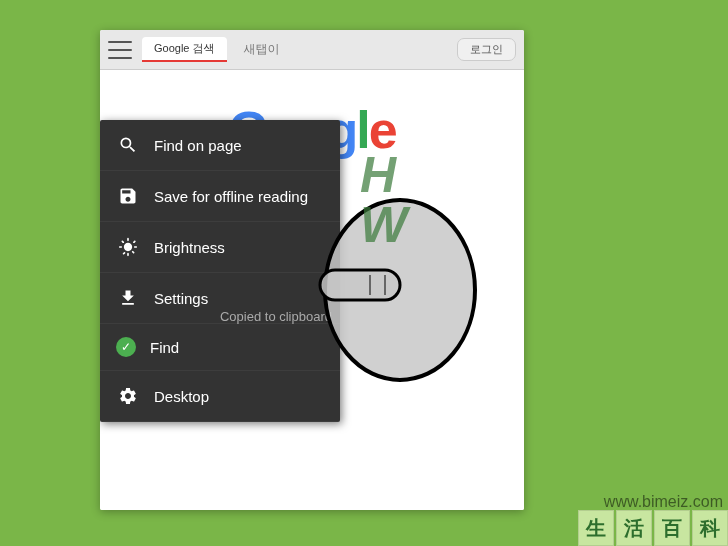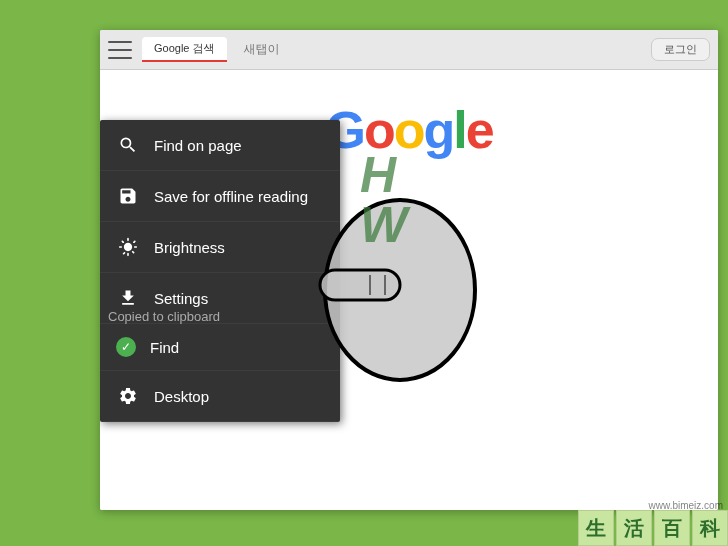--- a/index.html
+++ b/index.html
@@ -11,21 +11,21 @@
       position: relative;
       overflow: hidden;
       font-family: 'Arial', sans-serif;
     }
 
     
     .browser-container {
       position: absolute;
       top: 30px;
       left: 100px;
-      width: 618px;
+      width: 424px;
       height: 480px;
       background: #f5f5f5;
       border-radius: 2px;
       overflow: hidden;
       box-shadow: 0 2px 10px rgba(0,0,0,0.3);
     }
 
     
     .browser-topbar {
       background: #e8e8e8;
@@ -142,21 +142,21 @@
       width: 20px;
       height: 20px;
     }
 
     
     .copied-toast {
       position: absolute;
       bottom: 90px;
       left: 0;
       right: 0;
-      text-align: left;
+      text-align: right;
       color: #aaa;
       font-size: 13px;
       padding: 8px;
     }
 
     
     .checkmark {
       width: 20px;
       height: 20px;
       background: #4caf50;
@@ -183,21 +183,21 @@
       height: 280px;
       z-index: 20;
       pointer-events: none;
     }
 
     
     .watermark {
       position: absolute;
       bottom: 35px;
       right: 5px;
-      font-size: 10px;
+      font-size: 16px;
       color: rgba(0,0,0,0.5);
     }
 
     
     .chinese-text {
       position: absolute;
       bottom: 0;
       right: 0;
       display: flex;
       align-items: center;

